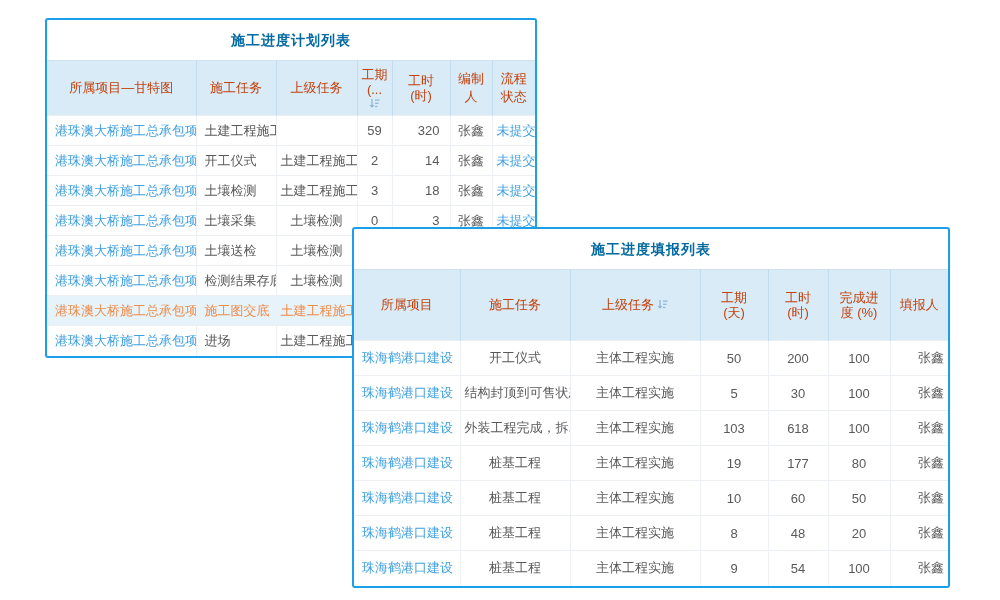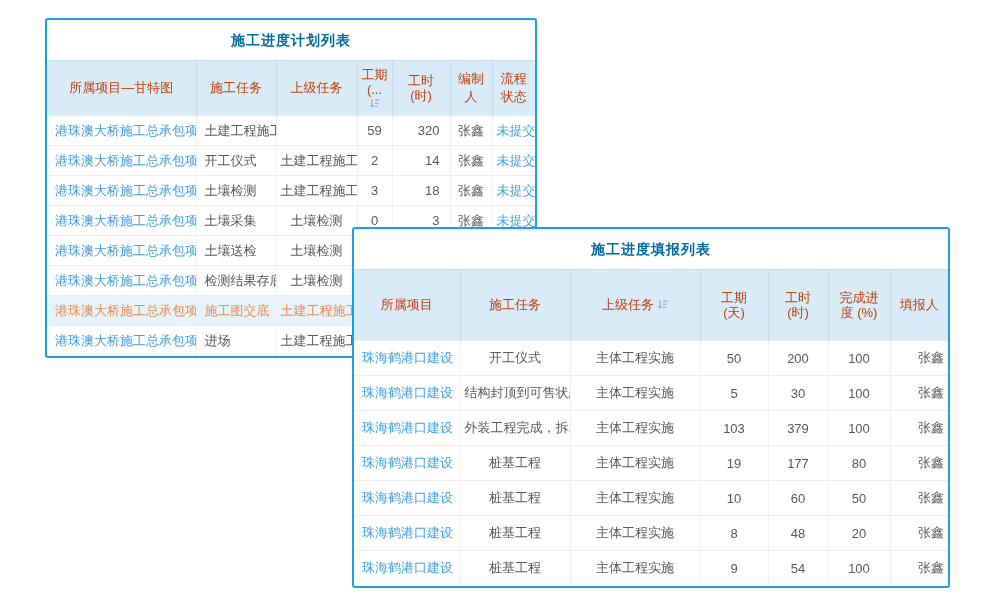--- a/index.html
+++ b/index.html
@@ -212,21 +212,21 @@
         <td>5</td>
         <td>30</td>
         <td>100</td>
         <td>张鑫</td>
       </tr>
       <tr>
         <td class="l"><a class="link">珠海鹤港口建设</a></td>
         <td>外装工程完成，拆...</td>
         <td>主体工程实施</td>
         <td>103</td>
-        <td>379</td>
+        <td>618</td>
         <td>100</td>
         <td>张鑫</td>
       </tr>
       <tr>
         <td class="l"><a class="link">珠海鹤港口建设</a></td>
         <td>桩基工程</td>
         <td>主体工程实施</td>
         <td>19</td>
         <td>177</td>
         <td>80</td>

